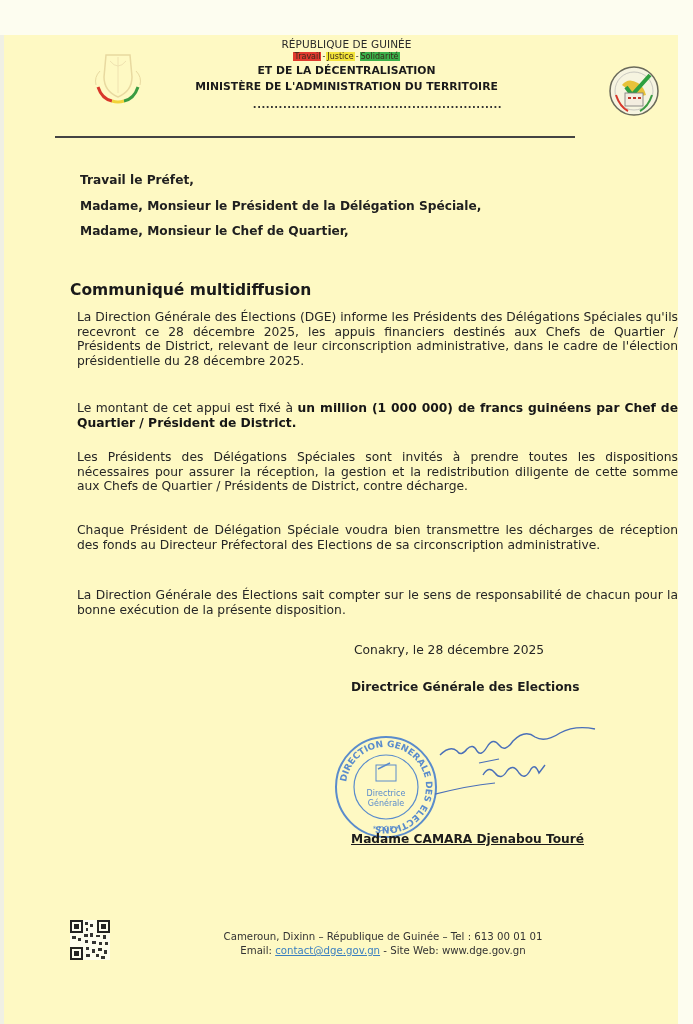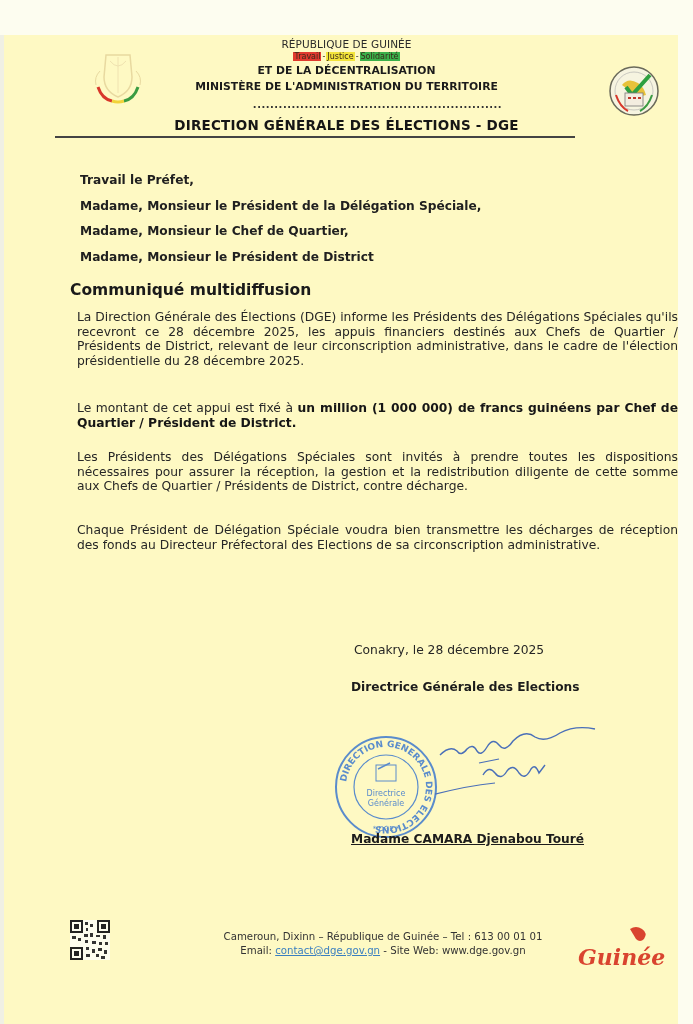--- a/index.html
+++ b/index.html
@@ -83,21 +83,20 @@
 
   <div class="abs rep">RÉPUBLIQUE DE GUINÉE</div>
   <div class="abs motto">
     <span class="m1">Travail</span><span>-</span><span class="m2">Justice</span><span>-</span><span class="m3">Solidarité</span>
   </div>
   <div class="abs ministry">
     <div>ET DE LA DÉCENTRALISATION</div>
     <div>MINISTÈRE DE L'ADMINISTRATION DU TERRITOIRE</div>
   </div>
   <div class="abs dots">..........................................................</div>
-  <div class="abs dge-title">DIRECTION GÉNÉRALE DES ÉLECTIONS - DGE</div>
   <div class="abs header-rule"></div>
 
   <div class="abs logo-right">
     <svg width="52" height="52" viewBox="0 0 52 52">
       <circle cx="26" cy="26" r="24" fill="#f6f4e0" stroke="#6a6a5a" stroke-width="1.5"></circle>
       <circle cx="26" cy="26" r="19" fill="none" stroke="#aaa" stroke-width="0.6"></circle>
       <path d="M14 20 Q20 12 30 18 Q36 22 38 30 L30 32 Z" fill="#e8c23a"></path>
       <path d="M18 22 L24 30 L42 10" fill="none" stroke="#2fa040" stroke-width="4"></path>
       <rect x="17" y="28" width="18" height="13" fill="#f3ede0" stroke="#777" stroke-width="0.8"></rect>
       <rect x="20" y="32" width="3" height="2" fill="#c0392b"></rect>
@@ -105,33 +104,33 @@
       <rect x="30" y="32" width="3" height="2" fill="#c0392b"></rect>
       <path d="M8 30 Q12 42 20 46" fill="none" stroke="#d8372a" stroke-width="2"></path>
       <path d="M44 30 Q40 42 32 46" fill="none" stroke="#3a9c42" stroke-width="2"></path>
     </svg>
   </div>
 
   <div class="abs addr">
     <div>Travail le Préfet,</div>
     <div>Madame, Monsieur le Président de la Délégation Spéciale,</div>
     <div>Madame, Monsieur le Chef de Quartier,</div>
-    <div>Madame, Monsieur le Président de District</div>
   </div>
 
   <div class="abs title">
     <span class="t-inner">Communiqué multidiffusion</span>
   </div>
 
   <div class="abs para p1">La Direction Générale des Élections (DGE) informe les Présidents des Délégations Spéciales qu'ils recevront ce 28 décembre 2025, les appuis financiers destinés aux Chefs de Quartier / Présidents de District, relevant de leur circonscription administrative, dans le cadre de l'élection présidentielle du 28 décembre 2025.</div>
   <div class="abs para p2">
     <span>Le montant de cet appui est fixé à </span><b>un million (1 000 000) de francs guinéens par Chef de Quartier / Président de District</b><b>.</b>
   </div>
   <div class="abs para p3">Les Présidents des Délégations Spéciales sont invités à prendre toutes les dispositions nécessaires pour assurer la réception, la gestion et la redistribution diligente de cette somme aux Chefs de Quartier / Présidents de District, contre décharge.</div>
   <div class="abs para p4">Chaque Président de Délégation Spéciale voudra bien transmettre les décharges de réception des fonds au Directeur Préfectoral des Elections de sa circonscription administrative.</div>
+  <div class="abs para p5">La Direction Générale des Élections sait compter sur le sens de responsabilité de chacun pour la bonne exécution de la présente disposition.</div>
 
   <div class="abs place-date">Conakry, le 28 décembre 2025</div>
   <div class="abs signer-title">Directrice Générale des Elections</div>
 
   <div class="abs stamp">
     <svg width="108" height="104" viewBox="0 0 108 104">
       <defs>
         <path id="ring" d="M54 52 m-40 0 a40 40 0 1 1 80 0 a40 40 0 1 1 -80 0"></path>
       </defs>
       <circle cx="54" cy="52" r="50" fill="none" stroke="#5a8ccc" stroke-width="2"></circle>
@@ -190,21 +189,15 @@
           <rect x="31" y="36" width="4" height="3"></rect>
       </g>
     </svg>
   </div>
 
   <div class="abs footer">
     <div>Cameroun, Dixinn – République de Guinée – Tel : 613 00 01 01</div>
     <div><span>Email: </span><a class="email">contact@dge.gov.gn</a><span> - Site Web: www.dge.gov.gn</span></div>
   </div>
 
-  <div class="abs guinee-logo">
-    <svg width="90" height="45" viewBox="0 0 90 45">
-      <path d="M52 4 Q58 0 64 4 Q70 8 66 14 Q62 18 58 14 Z" fill="#d9442f"></path>
-      <text x="0" y="40" font-size="22" font-style="italic" font-weight="bold" fill="#d9442f" font-family="DejaVu Serif, serif">Guinée</text>
-    </svg>
-  </div>
 
   <div class="abs bottom-rule"></div>
 </div>
 
 </body></html>

